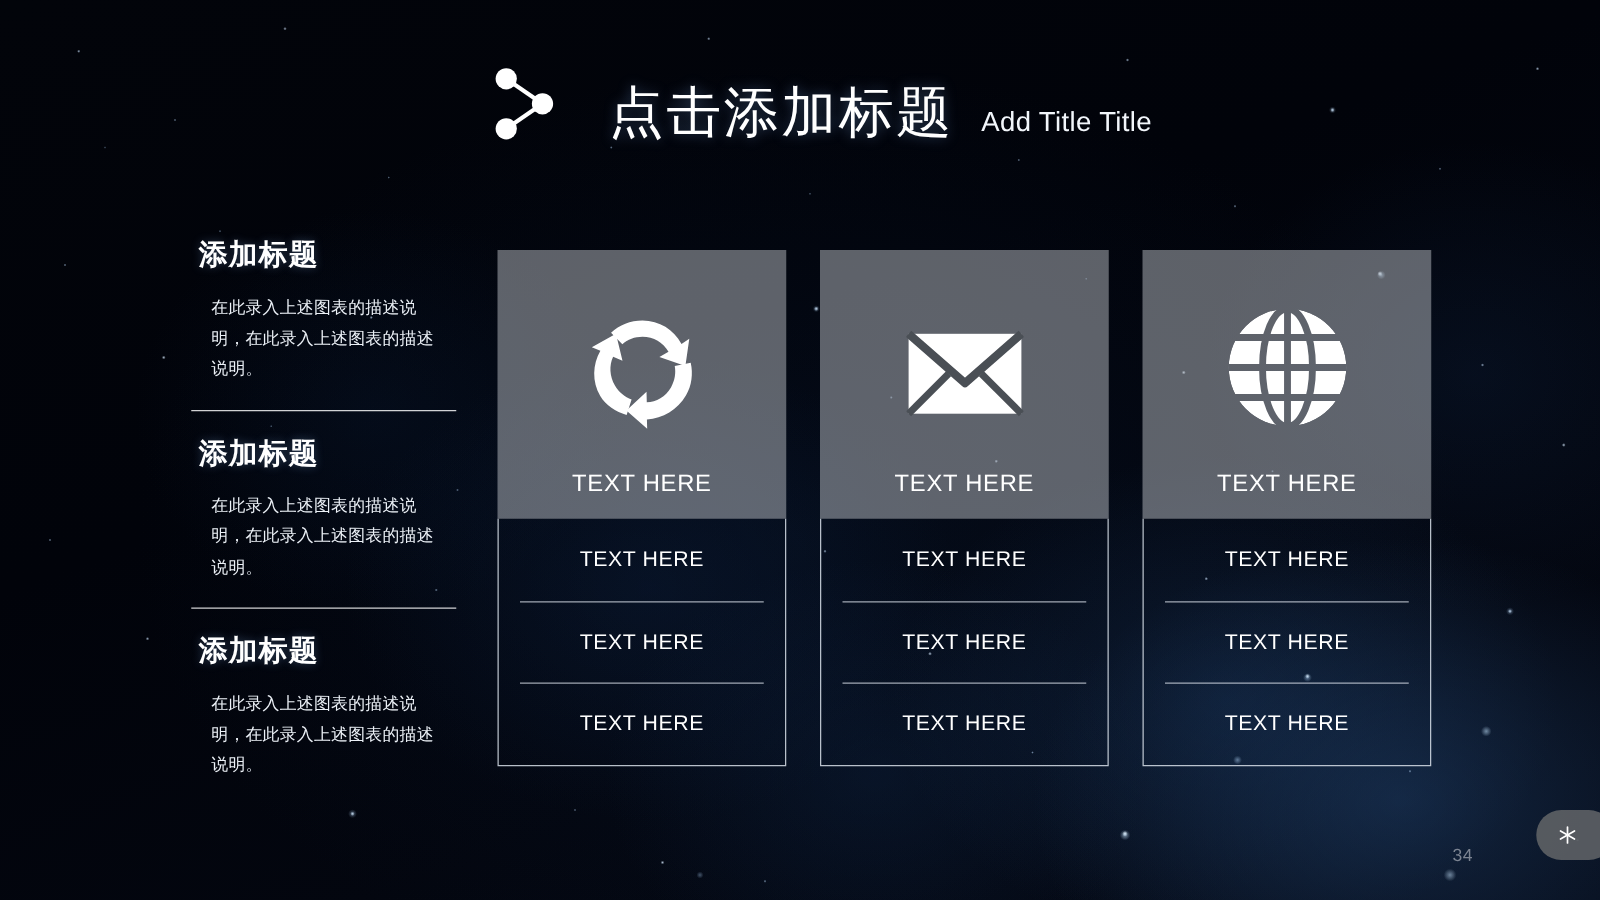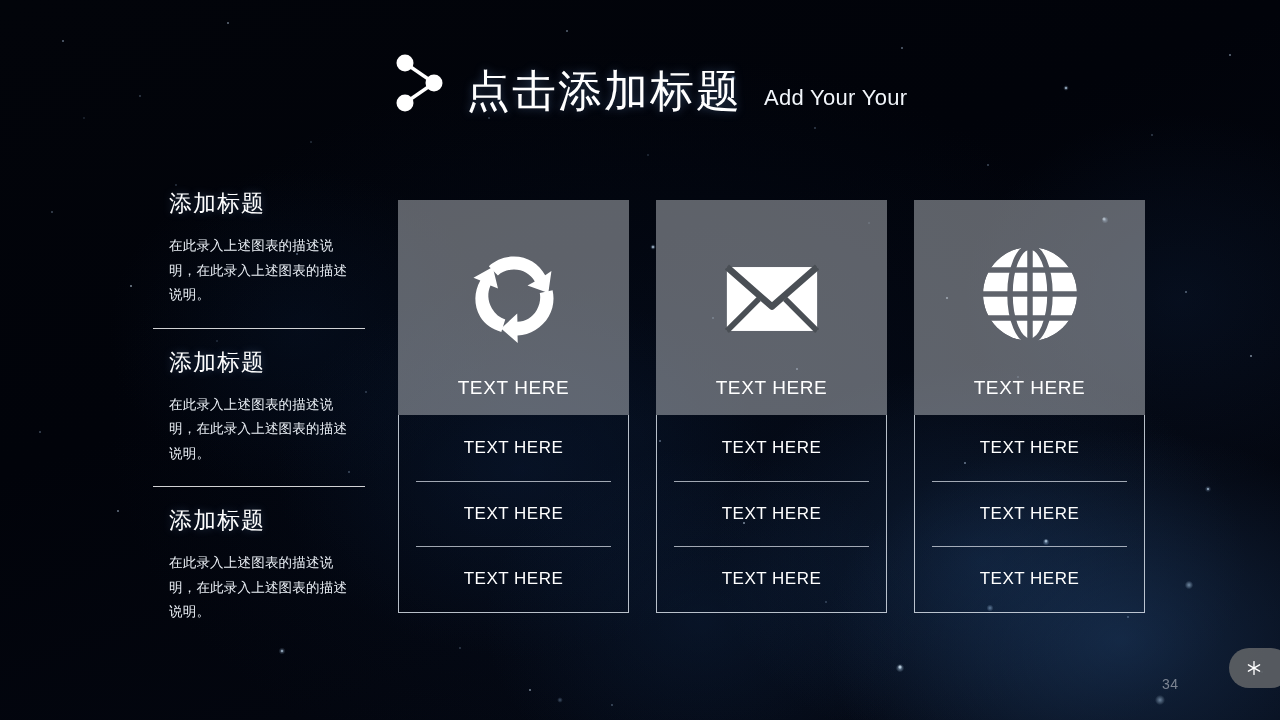--- a/index.html
+++ b/index.html
@@ -120,20 +120,21 @@
     margin-bottom: 2px;
   }
   .title-cn {
     font-size: 44px;
     line-height: 50px;
     color: #ffffff;
     letter-spacing: 2px;
     white-space: nowrap;
     font-weight: 400;
     text-shadow: 0 0 10px rgba(140,190,255,.35);
+    margin-left: 21px;
   }
   .title-en {
     font-size: 22px;
     line-height: 26px;
     color: #f2f6fb;
     margin-left: 22px;
     margin-bottom: 5px;
     white-space: nowrap;
     letter-spacing: .3px;
   }
@@ -144,22 +145,22 @@
     left: 153px;
     top: 188px;
     width: 212px;
   }
   .lc-block { position: relative; }
   .lc-heading {
     font-size: 23px;
     line-height: 30px;
     color: #ffffff;
     letter-spacing: 1px;
-    margin: 0 0 8px 16px;
-    font-weight: 400;
+    margin: 0 0 8px 6px;
+    font-weight: 700;
     text-shadow: 0 0 8px rgba(150,195,255,.3);
   }
   .lc-body {
     font-size: 13.5px;
     line-height: 24.5px;
     color: #ecf1f7;
     margin: 16px;
     letter-spacing: .2px;
   }
   .lc-divider {
@@ -270,21 +271,21 @@
 
   <div class="header">
     <svg class="header-icon" viewBox="0 0 56 62">
       <line x1="13" y1="11" x2="42" y2="31" stroke="#ffffff" stroke-width="3.4"></line>
       <line x1="13" y1="51" x2="42" y2="31" stroke="#ffffff" stroke-width="3.4"></line>
       <circle cx="13" cy="11" r="8.5" fill="#ffffff"></circle>
       <circle cx="42" cy="31" r="8.5" fill="#ffffff"></circle>
       <circle cx="13" cy="51" r="8.5" fill="#ffffff"></circle>
     </svg>
     <div class="title-cn">点击添加标题</div>
-    <div class="title-en">Add Your Your</div>
+    <div class="title-en">Add Title Title</div>
   </div>
 
   <div class="left-col">
 
     <div class="lc-block">
       <div class="lc-heading">添加标题</div>
       <div class="lc-body">在此录入上述图表的描述说明，在此录入上述图表的描述说明。</div>
     </div>
 
     <div class="lc-divider"></div>

